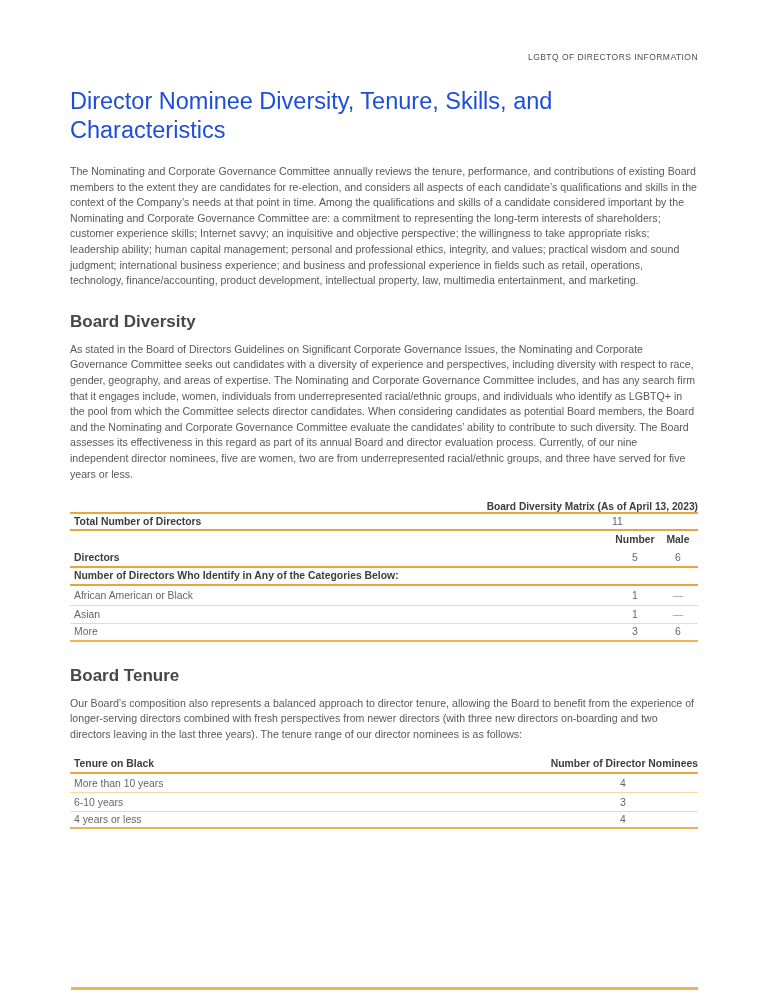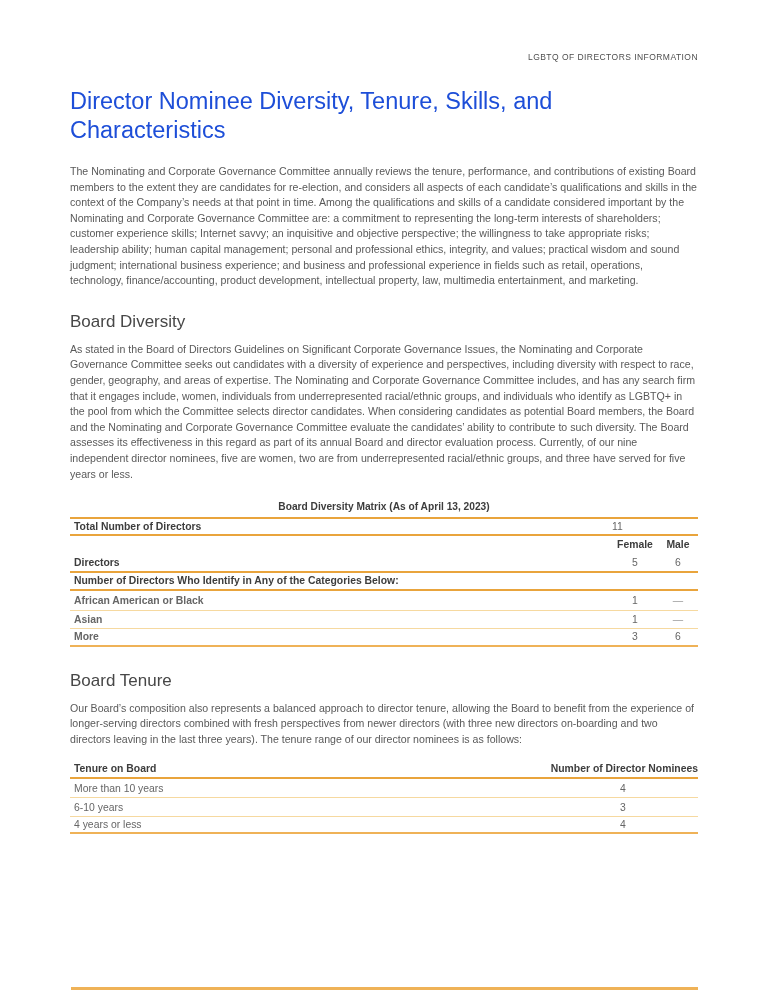--- a/index.html
+++ b/index.html
@@ -32,45 +32,44 @@
 
   p.body-text {
     font-size: 10.6px;
     line-height: 15.6px;
     color: #595959;
   }
   .p-intro { margin-top: 19px; }
 
   h2.section-heading {
     font-size: 17px;
-    font-weight: 400;
+    font-weight: 700;
     color: #474747;
   }
   .h-diversity { margin-top: 23px; }
   .h-tenure { margin-top: 24px; }
   .p-after-h { margin-top: 10px; }
 
   
   .matrix-title {
     margin-top: 19px;
-    text-align: center;
+    text-align: right;
     font-size: 10.2px;
     font-weight: 700;
     color: #3d3d3d;
-    padding-bottom: 5px;
   }
   .matrix { width: 100%; }
   .m-row {
     display: flex;
     align-items: center;
     min-height: 18.5px;
     font-size: 10.4px;
     color: #666666;
   }
-  .m-label { flex: 1; padding-left: 4px; font-weight: bold; }
+  .m-label { flex: 1; padding-left: 4px; }
   .m-col-f { width: 46px; text-align: center; }
   .m-col-m { width: 40px; text-align: center; }
   .m-col-span { width: 86px; text-align: left; }
   .bold { font-weight: 700; color: #3d3d3d; }
   .dash { color: #9b9b9b; }
 
   .bt-strong { border-top: 2px solid #E9A43C; }
   .bt-light  { border-top: 1.5px solid #F6D9A0; }
   .bb-strong { border-bottom: 2px solid #E9A43C; }
   .bb-medium { border-bottom: 2px solid #EFB257; }
@@ -117,21 +116,21 @@
 
     <div class="matrix">
 
       <div class="m-row bt-strong bb-strong">
         <div class="m-label bold">Total Number of Directors</div>
         <div class="m-col-span">11</div>
       </div>
 
       <div class="m-row">
         <div class="m-label"></div>
-        <div class="m-col-f bold">Female</div>
+        <div class="m-col-f bold">Number</div>
         <div class="m-col-m bold">Male</div>
       </div>
 
       <div class="m-row bb-strong">
         <div class="m-label bold">Directors</div>
         <div class="m-col-f">5</div>
         <div class="m-col-m">6</div>
       </div>
 
       <div class="m-row bb-strong">
@@ -158,21 +157,21 @@
 
     </div>
 
     <h2 class="section-heading h-tenure">Board Tenure</h2>
 
     <p class="body-text p-after-h">Our Board’s composition also represents a balanced approach to director tenure, allowing the Board to benefit from the experience of longer-serving directors combined with fresh perspectives from newer directors (with three new directors on-boarding and two directors leaving in the last three years). The tenure range of our director nominees is as follows:</p>
 
     <div class="tenure">
 
       <div class="t-row bb-strong">
-        <div class="t-label bold">Tenure on Board</div>
+        <div class="t-label bold">Tenure on Black</div>
         <div class="t-value-head bold">Number of Director Nominees</div>
       </div>
 
       <div class="t-row">
         <div class="t-label">More than 10 years</div>
         <div class="t-value">4</div>
       </div>
 
       <div class="t-row bt-light">
         <div class="t-label">6-10 years</div>

